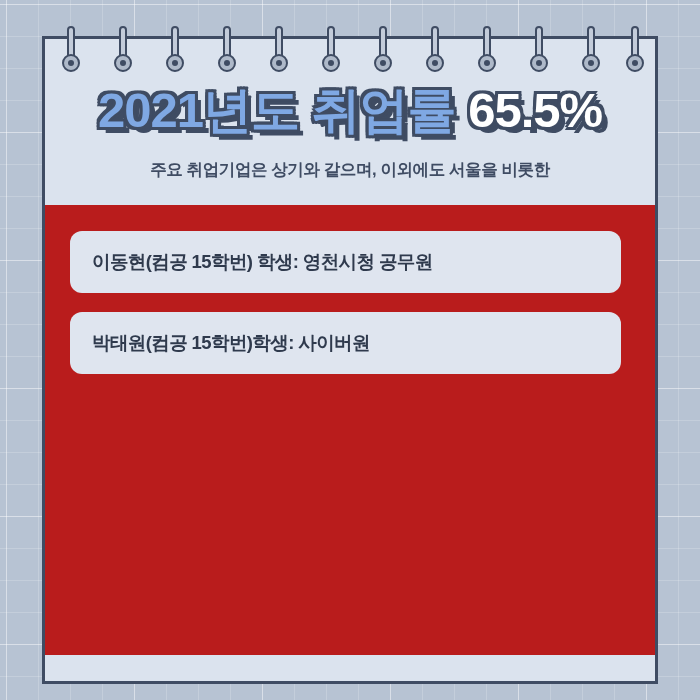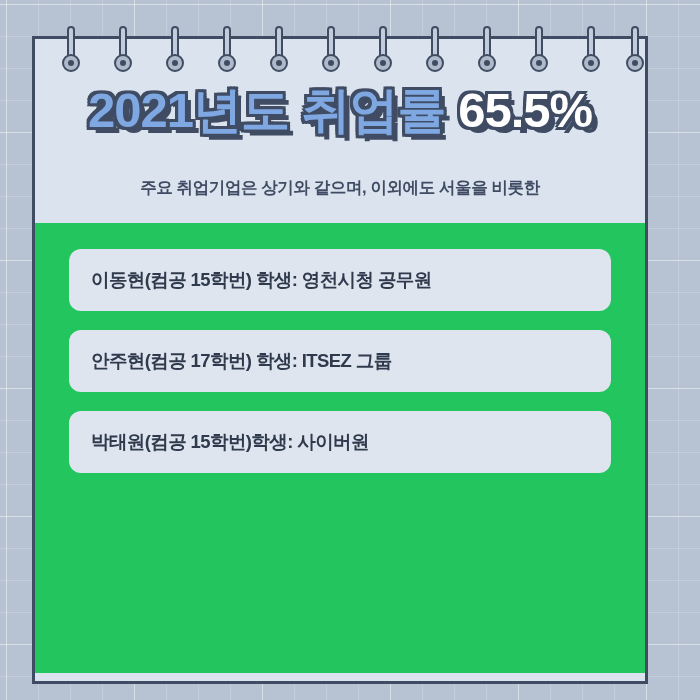--- a/index.html
+++ b/index.html
@@ -25,21 +25,21 @@
       linear-gradient(to bottom, rgba(255,255,255,0.35) 1px, transparent 1px),
       linear-gradient(to right, rgba(255,255,255,0.18) 1px, transparent 1px),
       linear-gradient(to bottom, rgba(255,255,255,0.18) 1px, transparent 1px);
     background-size: 128px 128px, 128px 128px, 32px 32px, 32px 32px;
     background-position: 6px 4px, 6px 4px, 6px 4px, 6px 4px;
   }
 
   
   .notepad {
     position: absolute;
-    left: 32px;
+    left: 42px;
     top: 36px;
     width: 616px;
     height: 648px;
     background: #dbe3ee;
     border: 3px solid #3f4c63;
     box-sizing: border-box;
     overflow: hidden;
   }
 
   .header-area {
@@ -67,36 +67,36 @@
     white-space: nowrap;
   }
   .headline .num {
     color: #7fa8e3;
   }
   .headline .pct {
     color: #ffffff;
   }
 
   .subtext {
-    margin: 38px auto 0 auto;
+    margin: 20px auto 0 auto;
     max-width: 470px;
     font-size: 16.5px;
     line-height: 1.55;
     color: #3f4c63;
     font-weight: bold;
     letter-spacing: -0.4px;
   }
   .subtext div { white-space: nowrap; }
 
   
   .body-area {
     margin-top: 22px;
-    background: #22c55e;
+    background: #b91c1c;
     height: 450px;
-    padding: 26px 34px 0 34px;
+    padding: 26px 34px 0 25px;
     box-sizing: border-box;
   }
 
   .entry {
     background: #dfe5ef;
     border-radius: 12px;
     height: 62px;
     margin-bottom: 19px;
     display: flex;
     align-items: center;
@@ -174,23 +174,20 @@
     <div class="subtext">
       <div>주요 취업기업은 상기와 같으며, 이외에도 서울을 비롯한</div>
     </div>
   </div>
 
   <div class="body-area">
     <div class="entry">
       <span class="entry-text">이동현(컴공 15학번) 학생: 영천시청 공무원</span>
     </div>
     <div class="entry">
-      <span class="entry-text">안주현(컴공 17학번) 학생: ITSEZ 그룹</span>
-    </div>
-    <div class="entry">
       <span class="entry-text">박태원(컴공 15학번)학생: 사이버원</span>
     </div>
   </div>
 
 </div>
 
 <div class="spiral">
   <div class="ring" style="left:20px">
       <div class="wire"></div>
       <div class="head"></div>

